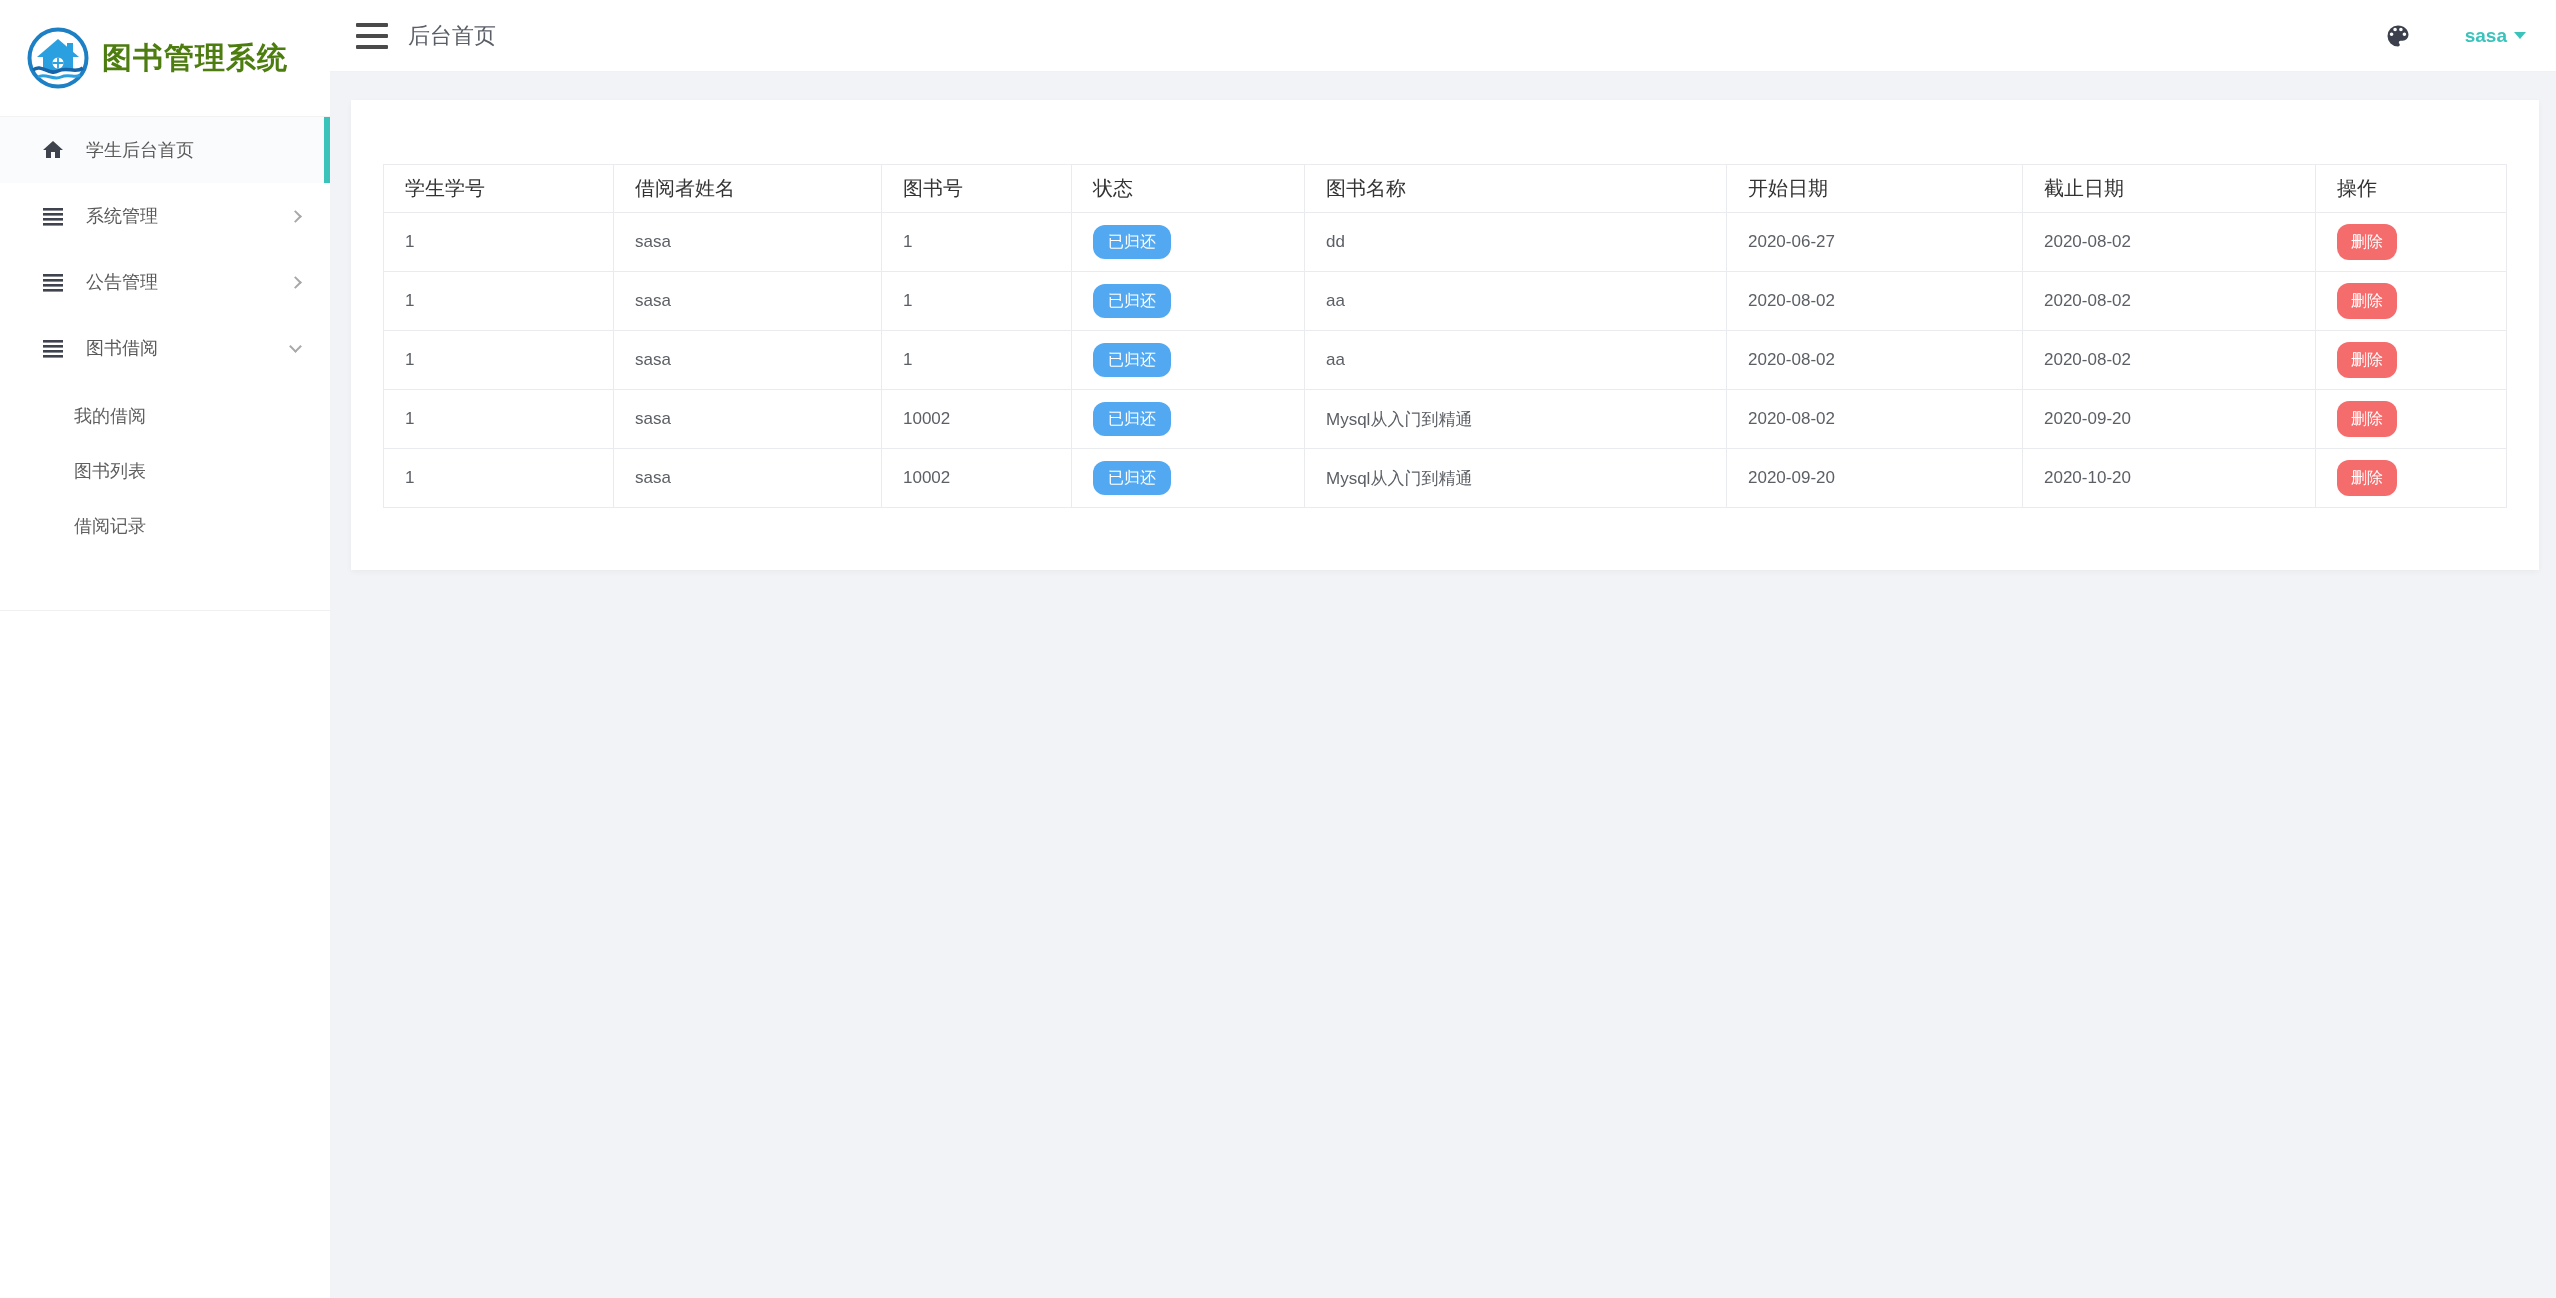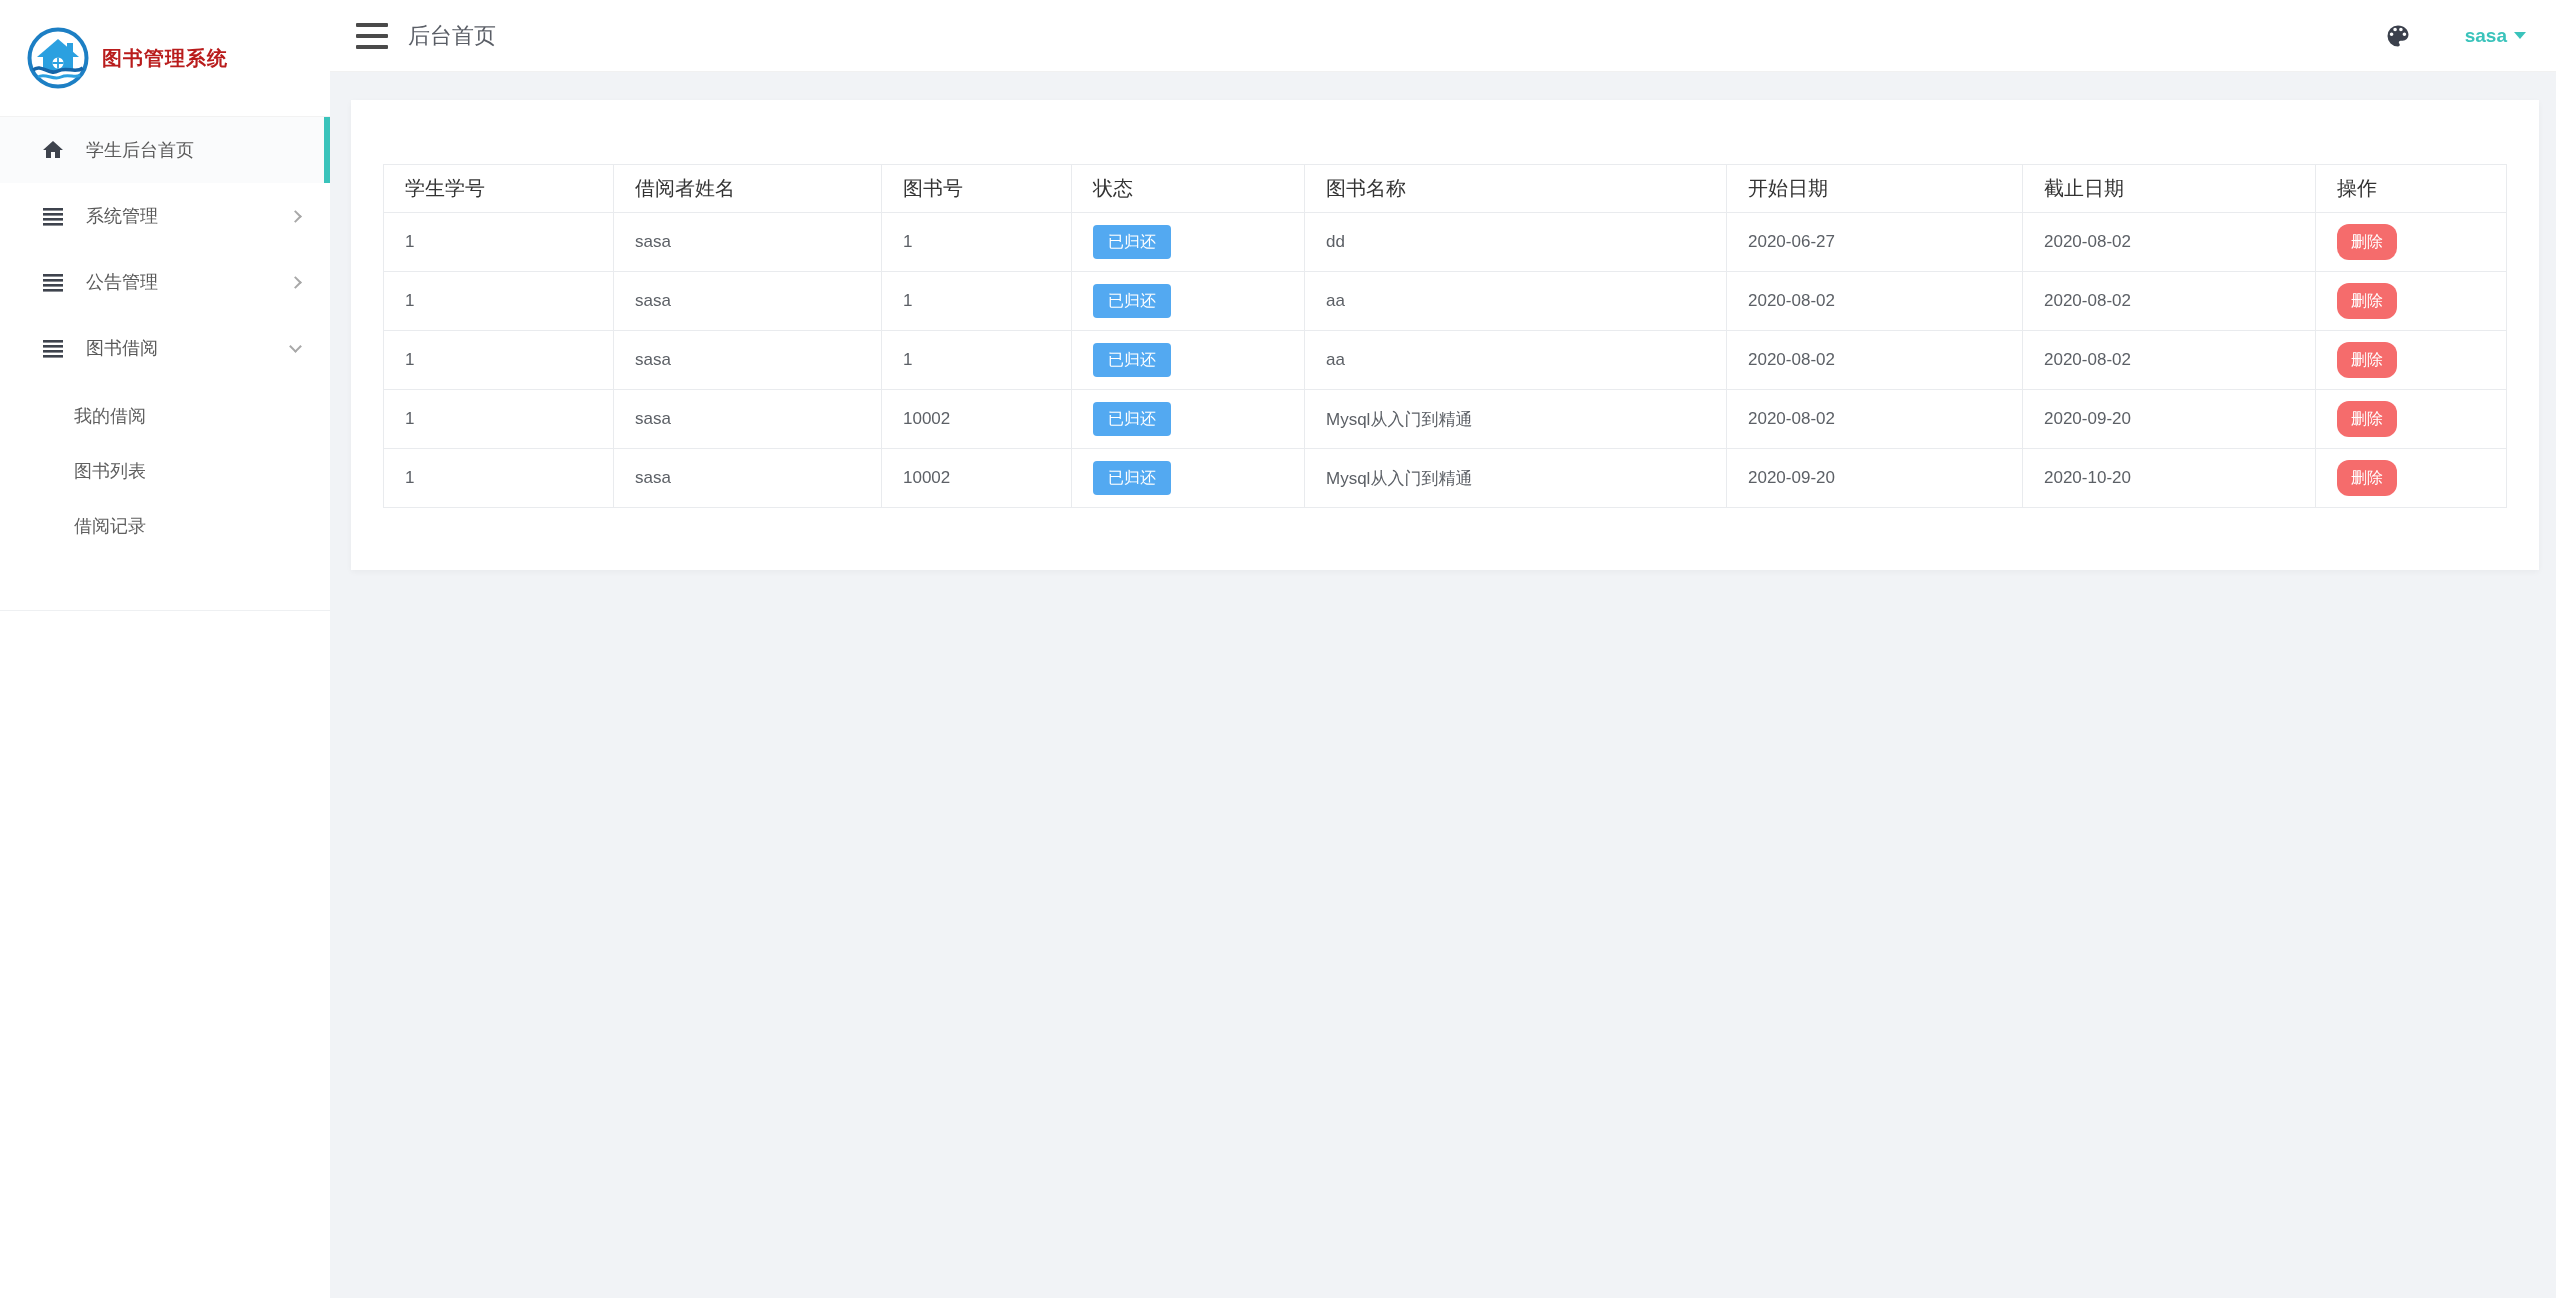--- a/index.html
+++ b/index.html
@@ -5,21 +5,21 @@
   * { margin:0; padding:0; box-sizing:border-box; }
   html,body { width:2556px; height:1298px; overflow:hidden;
     font-family:"Liberation Sans","DejaVu Sans",sans-serif; background:#f1f3f6; }
 
   
   .sidebar { position:absolute; left:0; top:0; width:330px; height:1298px;
     background:#fff; z-index:3; }
   .logo-area { height:117px; display:flex; align-items:center; padding-left:26px;
     border-bottom:1px solid #f2f2f2; }
   .logo-area svg { width:64px; height:64px; flex:0 0 auto; }
-  .logo-text { font-size:20px; font-weight:700; color:#b91c1c; margin-left:12px;
+  .logo-text { font-size:30px; font-weight:700; color:#4d7c0f; margin-left:12px;
     letter-spacing:1px; }
   .menu { border-bottom:1px solid #eef0f2; padding-bottom:56px; }
   .menu-item { position:relative; height:66px; display:flex; align-items:center;
     padding:0 30px 0 40px; cursor:pointer; }
   .menu-item .mi-icon { width:26px; height:26px; display:flex; align-items:center;
     justify-content:center; }
   .menu-item .mi-label { font-size:18px; color:#595959; margin-left:20px; flex:1; }
   .menu-item.active { background:#fafbfc; }
   .menu-item.active::after { content:""; position:absolute; right:0; top:0;
     width:6px; height:100%; background:#3ac3bb; }
@@ -50,21 +50,21 @@
   .content { position:absolute; left:330px; top:100px; right:0; bottom:0; }
   .card { margin:0 17px 0 21px; background:#fff; padding:64px 32px 62px;
     box-shadow:0 2px 6px rgba(0,0,0,0.04); }
   table { width:100%; border-collapse:collapse; table-layout:fixed; }
   th,td { border:1px solid #e9ebee; text-align:left; padding:0 21px;
     overflow:hidden; white-space:nowrap; }
   th { height:48px; font-size:20px; font-weight:400; color:#333; }
   td { height:59px; font-size:17px; color:#5c6066; }
   .badge { display:inline-block; min-width:78px; padding:0 12px; height:34px;
     line-height:34px; text-align:center; background:#53a9f1; color:#fff;
-    border-radius:4px; font-size:16px; }
+    border-radius:12px; font-size:16px; }
   .del-btn { width:60px; height:36px; background:#f56c6c; color:#fff; border:none;
     border-radius:12px; font-size:16px; cursor:pointer;
     font-family:"Liberation Sans","DejaVu Sans",sans-serif; }
 </style>
 </head>
 <body>
 
 <aside class="sidebar">
   <div class="logo-area">
     <svg viewBox="0 0 64 64">

